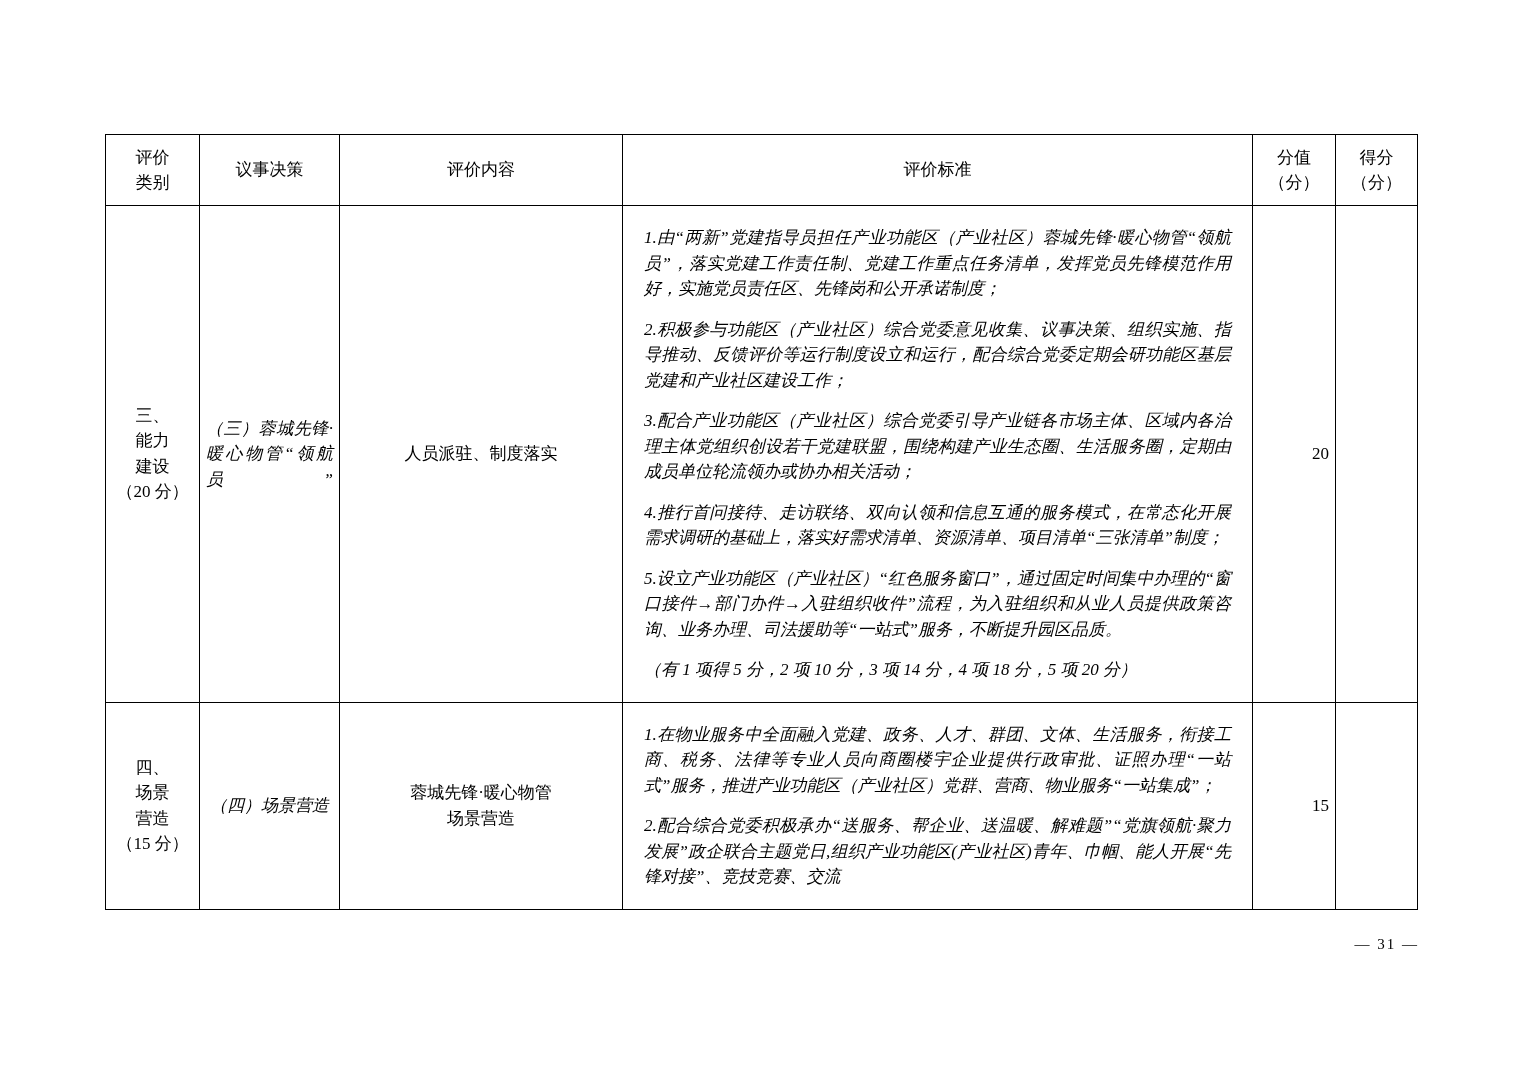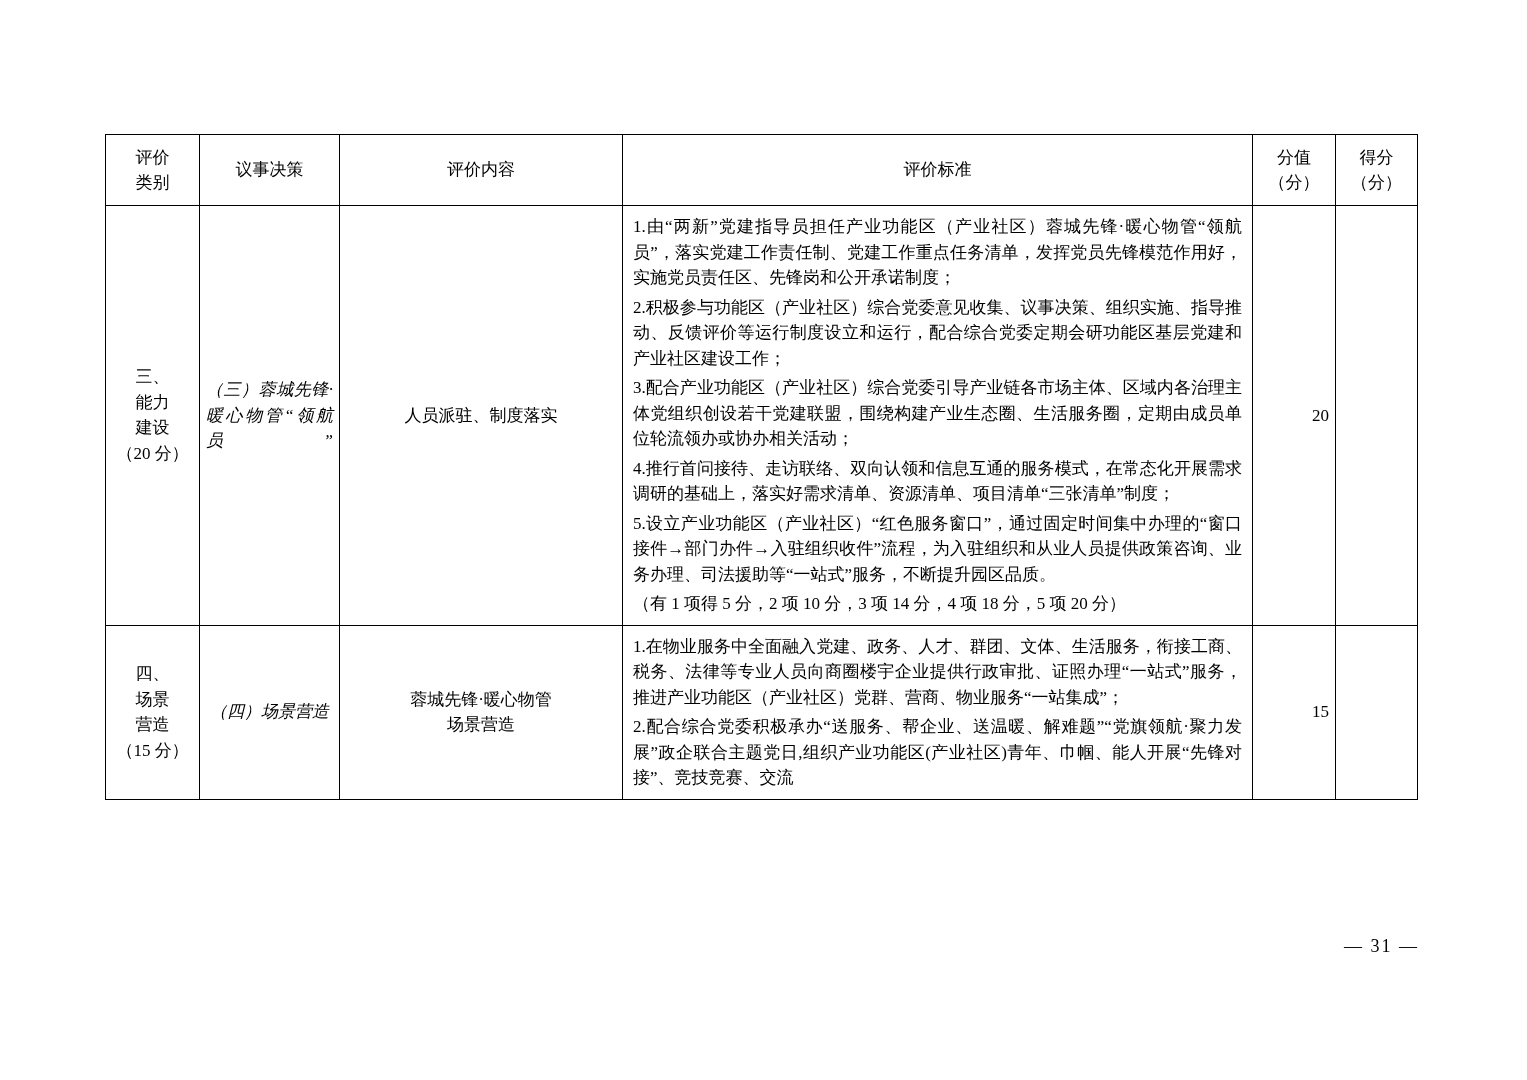--- a/index.html
+++ b/index.html
@@ -78,32 +78,33 @@
   }
   td.content span { display: block; text-align: center; }
   td.std {
     text-align: justify;
     font-size: 17.5px;
     line-height: 1.62;
     padding: 8px 8px 8px 8px;
     vertical-align: top;
   }
   td.std p {
-    margin: 4px;
+    margin: 15px;
     text-indent: 0;
+    font-style: italic;
   }
   td.points {
     text-align: right;
     font-size: 18px;
   }
   .page-number {
     position: absolute;
     right: 108px;
     top: 936px;
-    font-size: 18px;
+    font-size: 15px;
     letter-spacing: 2px;
   }
 </style>
 </head>
 <body>
 
 <div class="page">
 
   <table class="eval">
     <colgroup>

